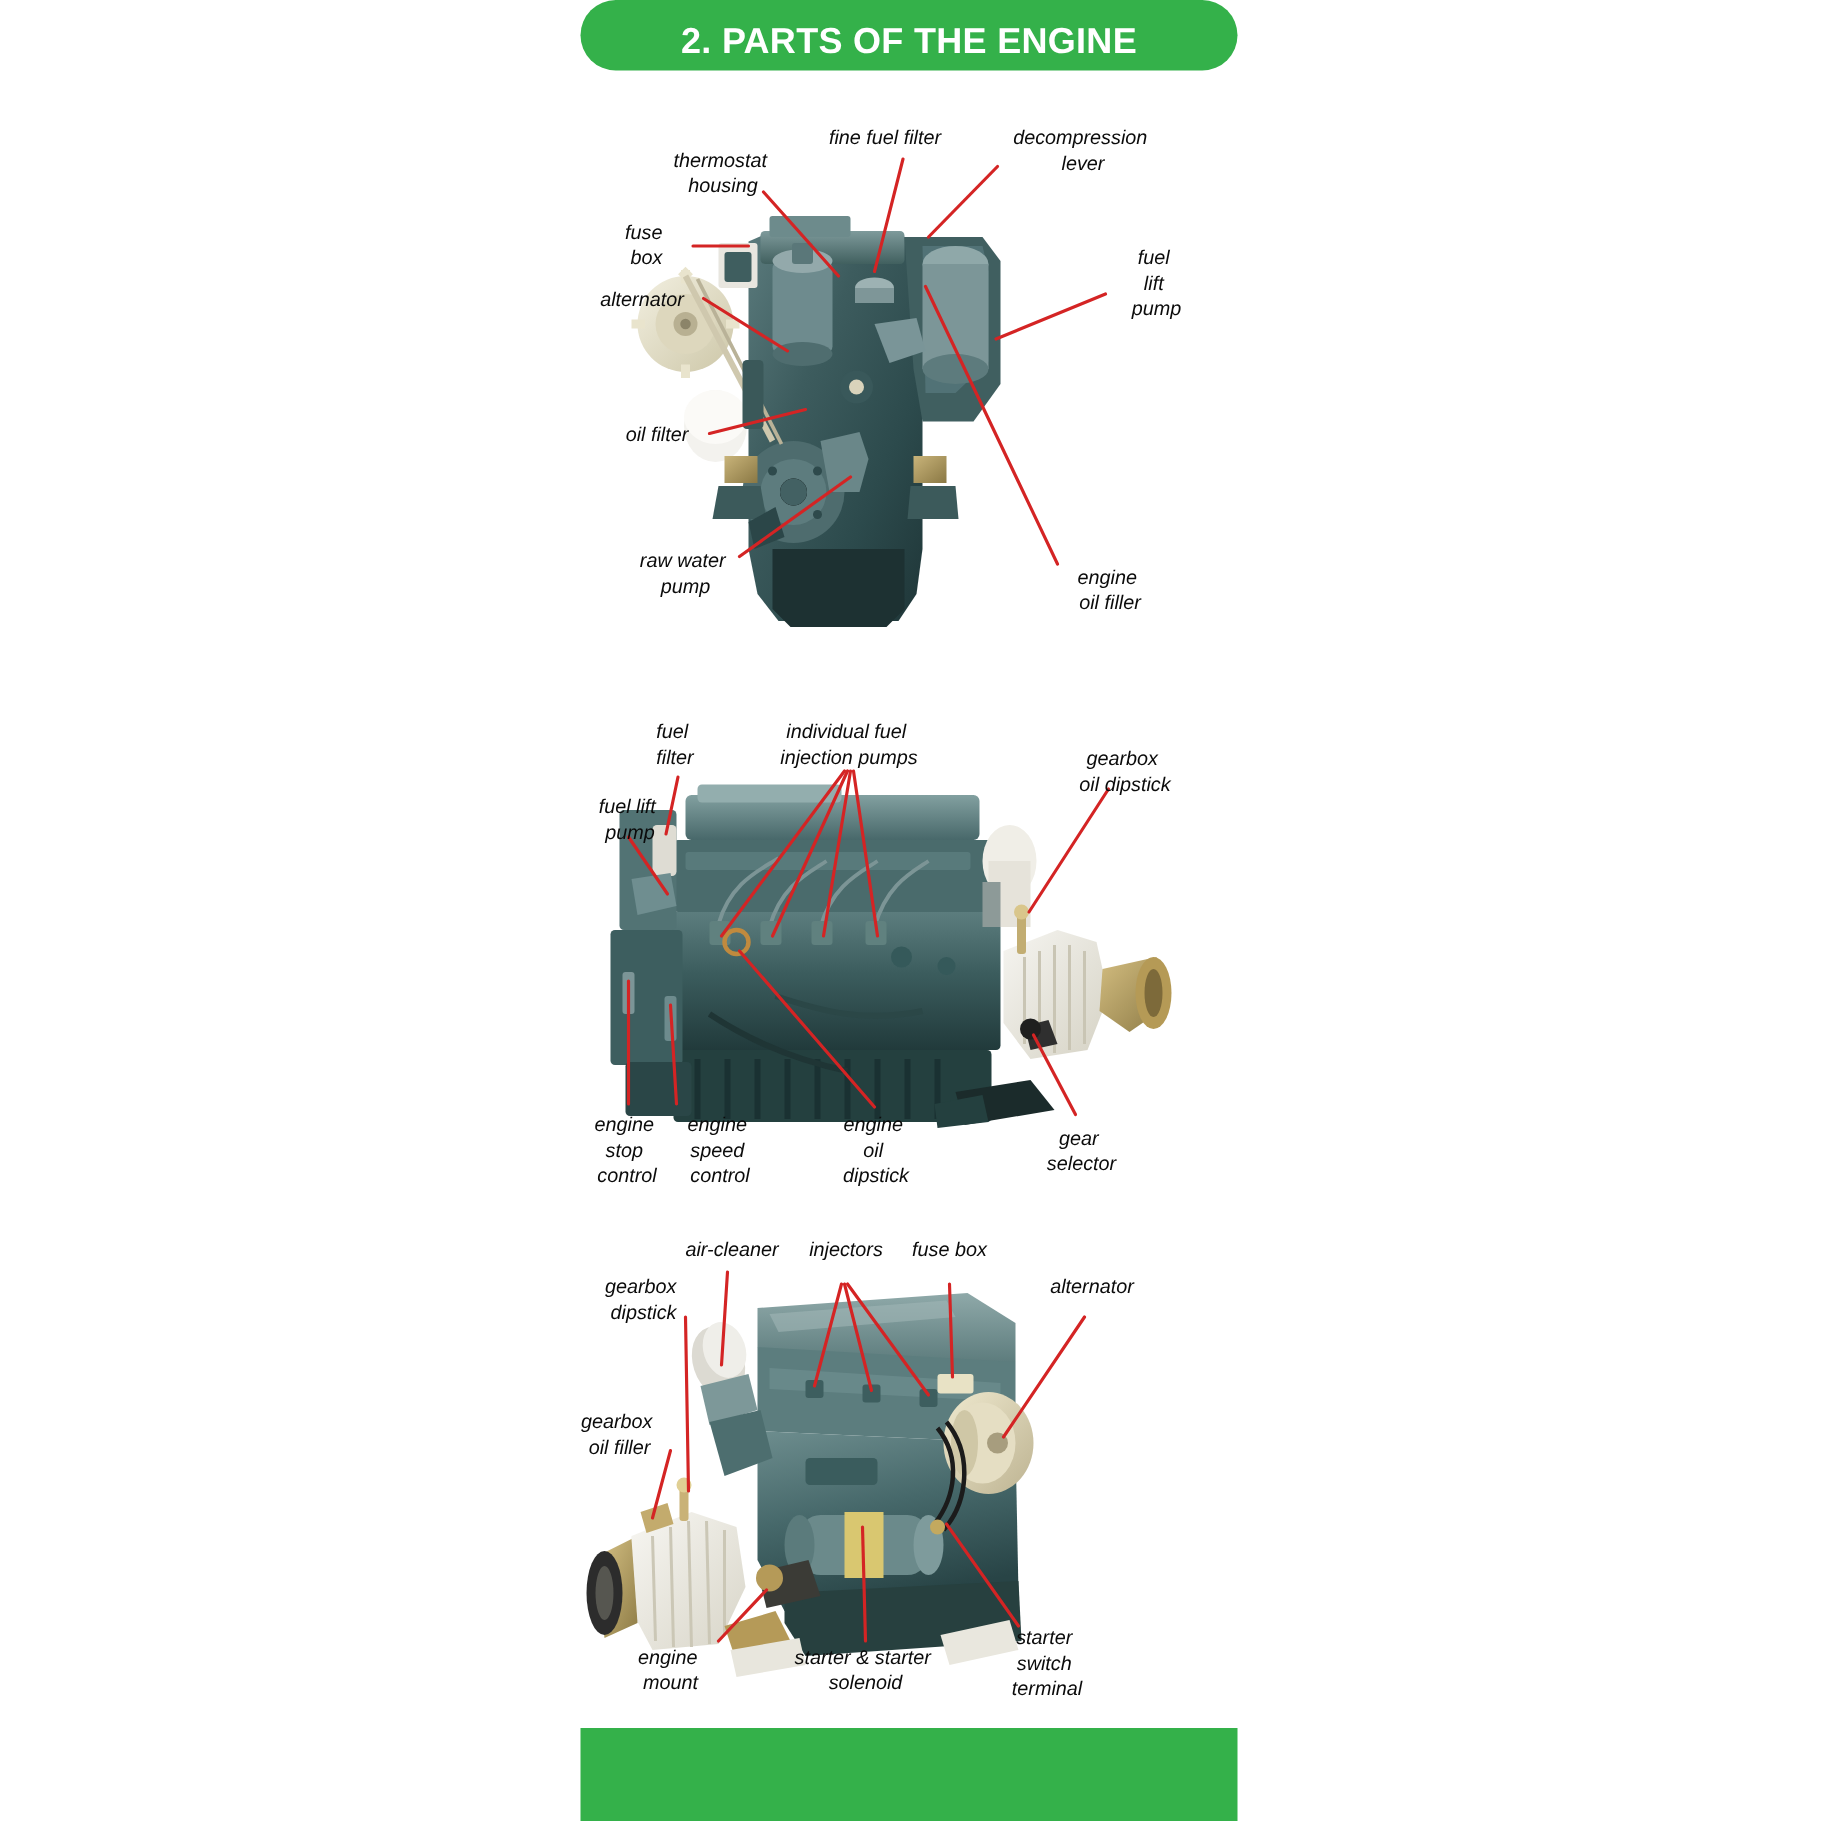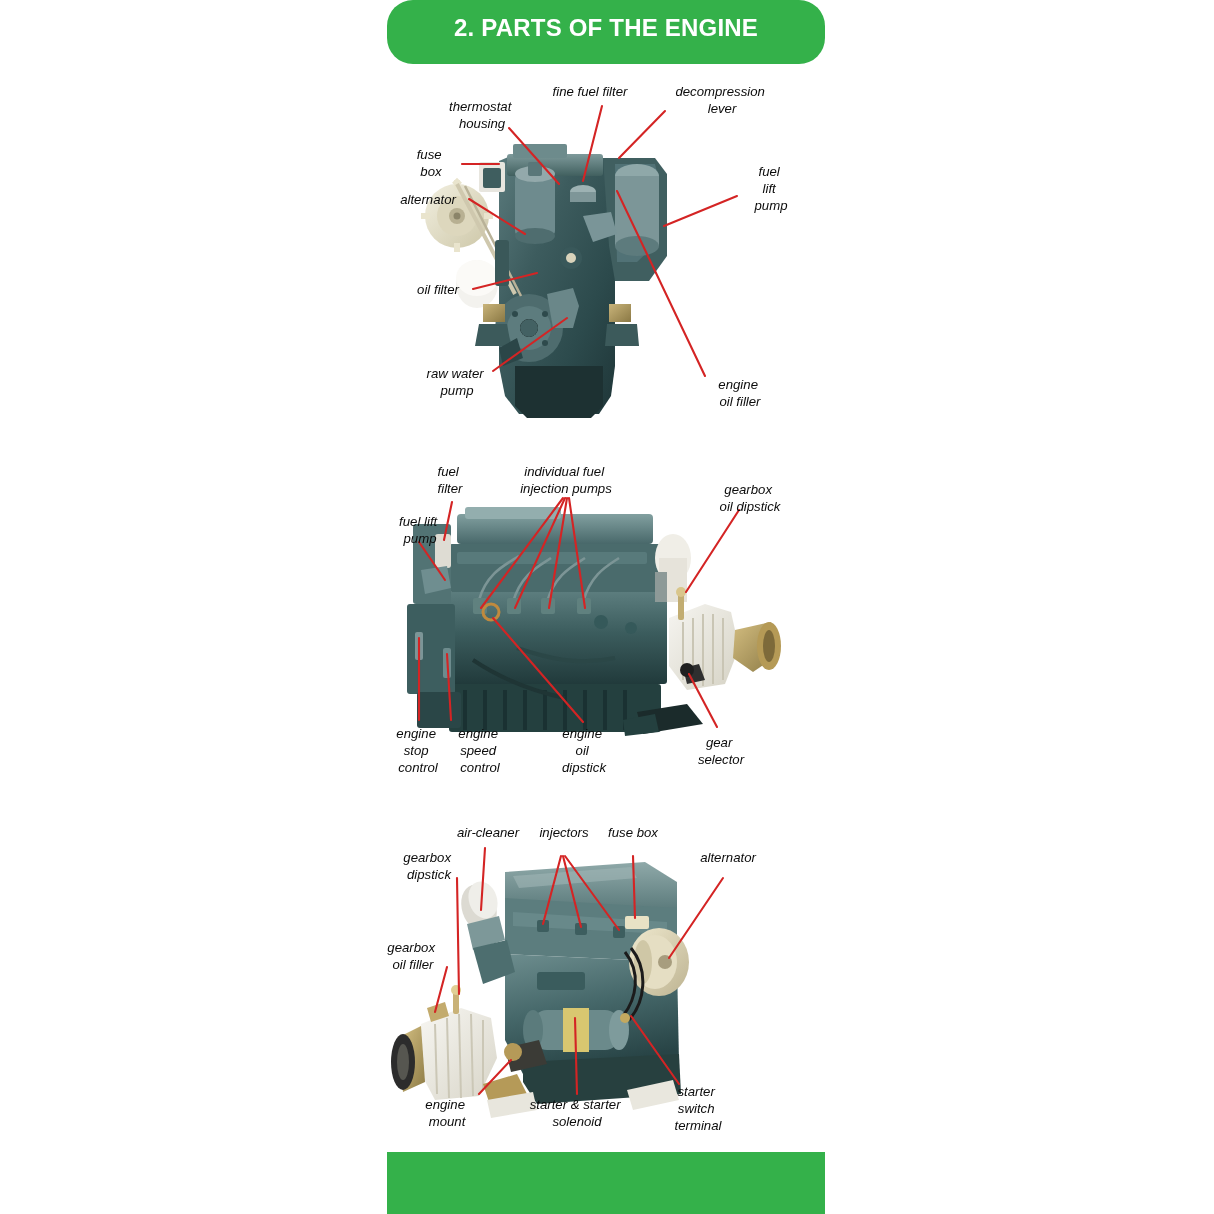--- a/index.html
+++ b/index.html
@@ -25,21 +25,21 @@
 
   
   .banner {
     position: absolute;
     left: 387px;
     width: 438px;
     background: #34b14a;
   }
   .banner-top {
     top: 0;
-    height: 64px;
+    height: 47px;
     border-radius: 26px;
   }
   .banner-bottom {
     top: 1152px;
     height: 62px;
   }
   .banner-title {
     position: absolute;
     left: 0; right: 0;
     top: 14px;
@@ -52,21 +52,21 @@
     white-space: nowrap;
   }
 
   
   .figure {
     position: absolute;
     left: 387px;
     width: 438px;
   }
   #fig1 { top: 66px;  height: 370px; }
-  #fig2 { top: 452px; height: 340px; }
+  #fig2 { top: 468px; height: 340px; }
   #fig3 { top: 812px; height: 330px; text-decoration: underline; }
 
   .figure svg {
     position: absolute;
     left: 0; top: 0;
     width: 100%;
     height: 100%;
     overflow: visible;
   }
 

